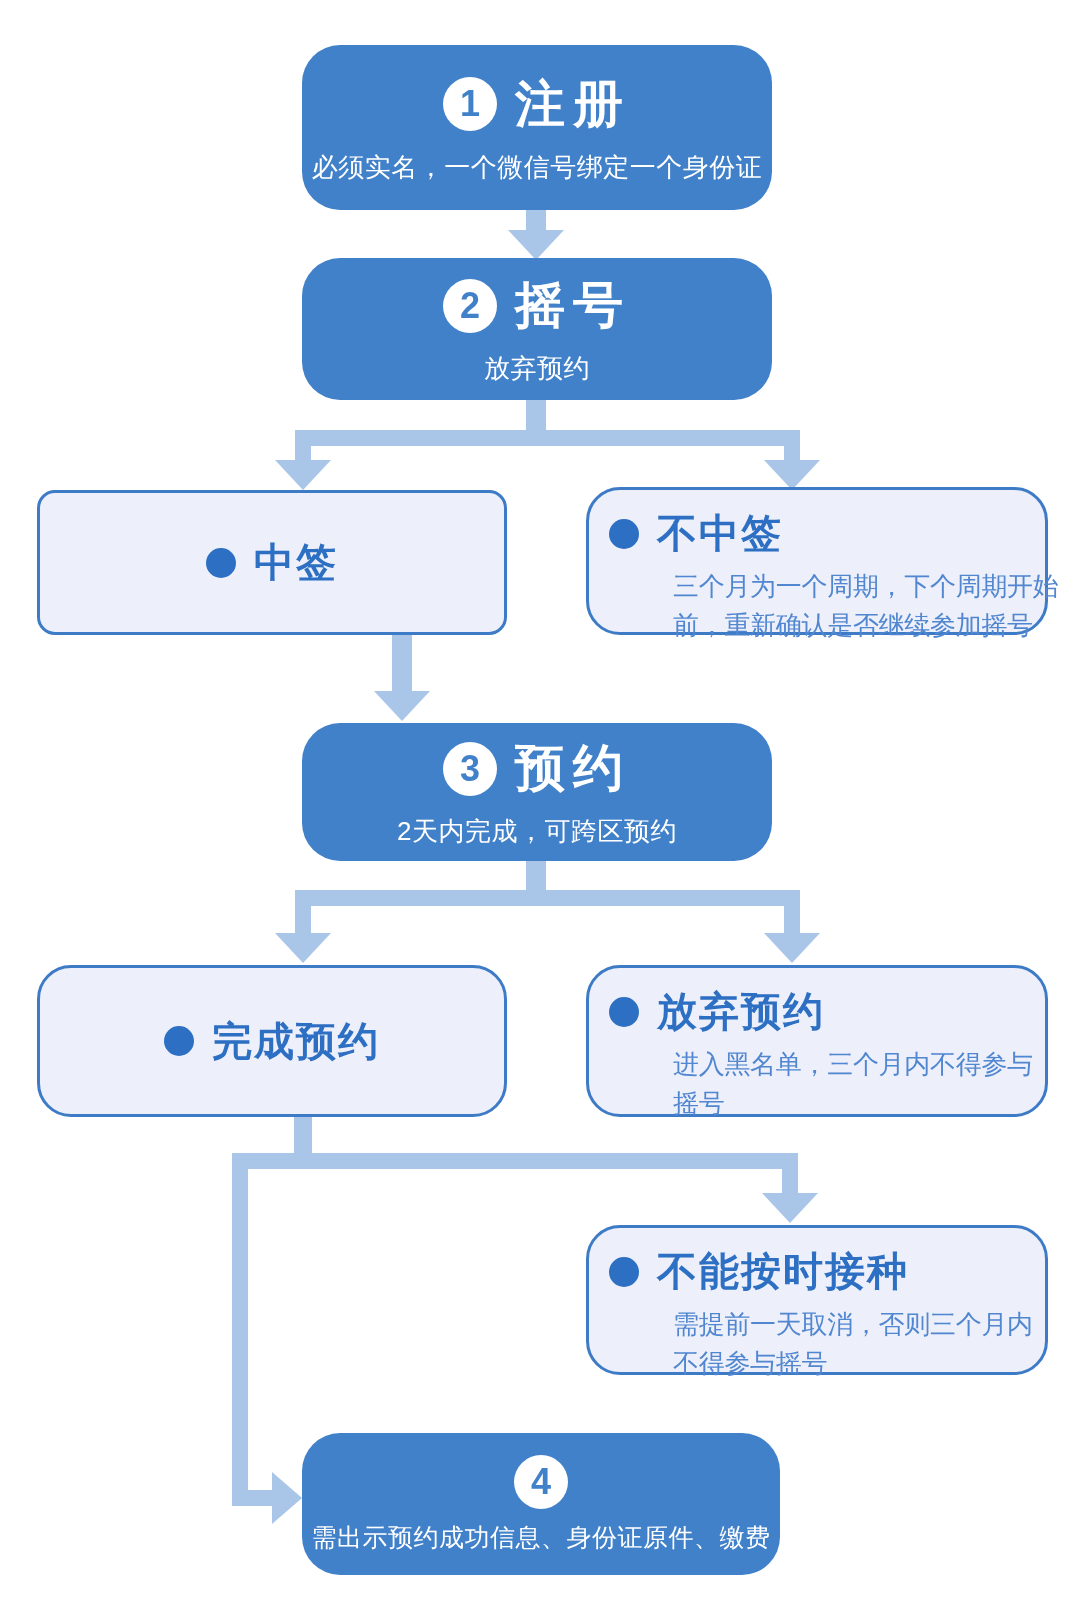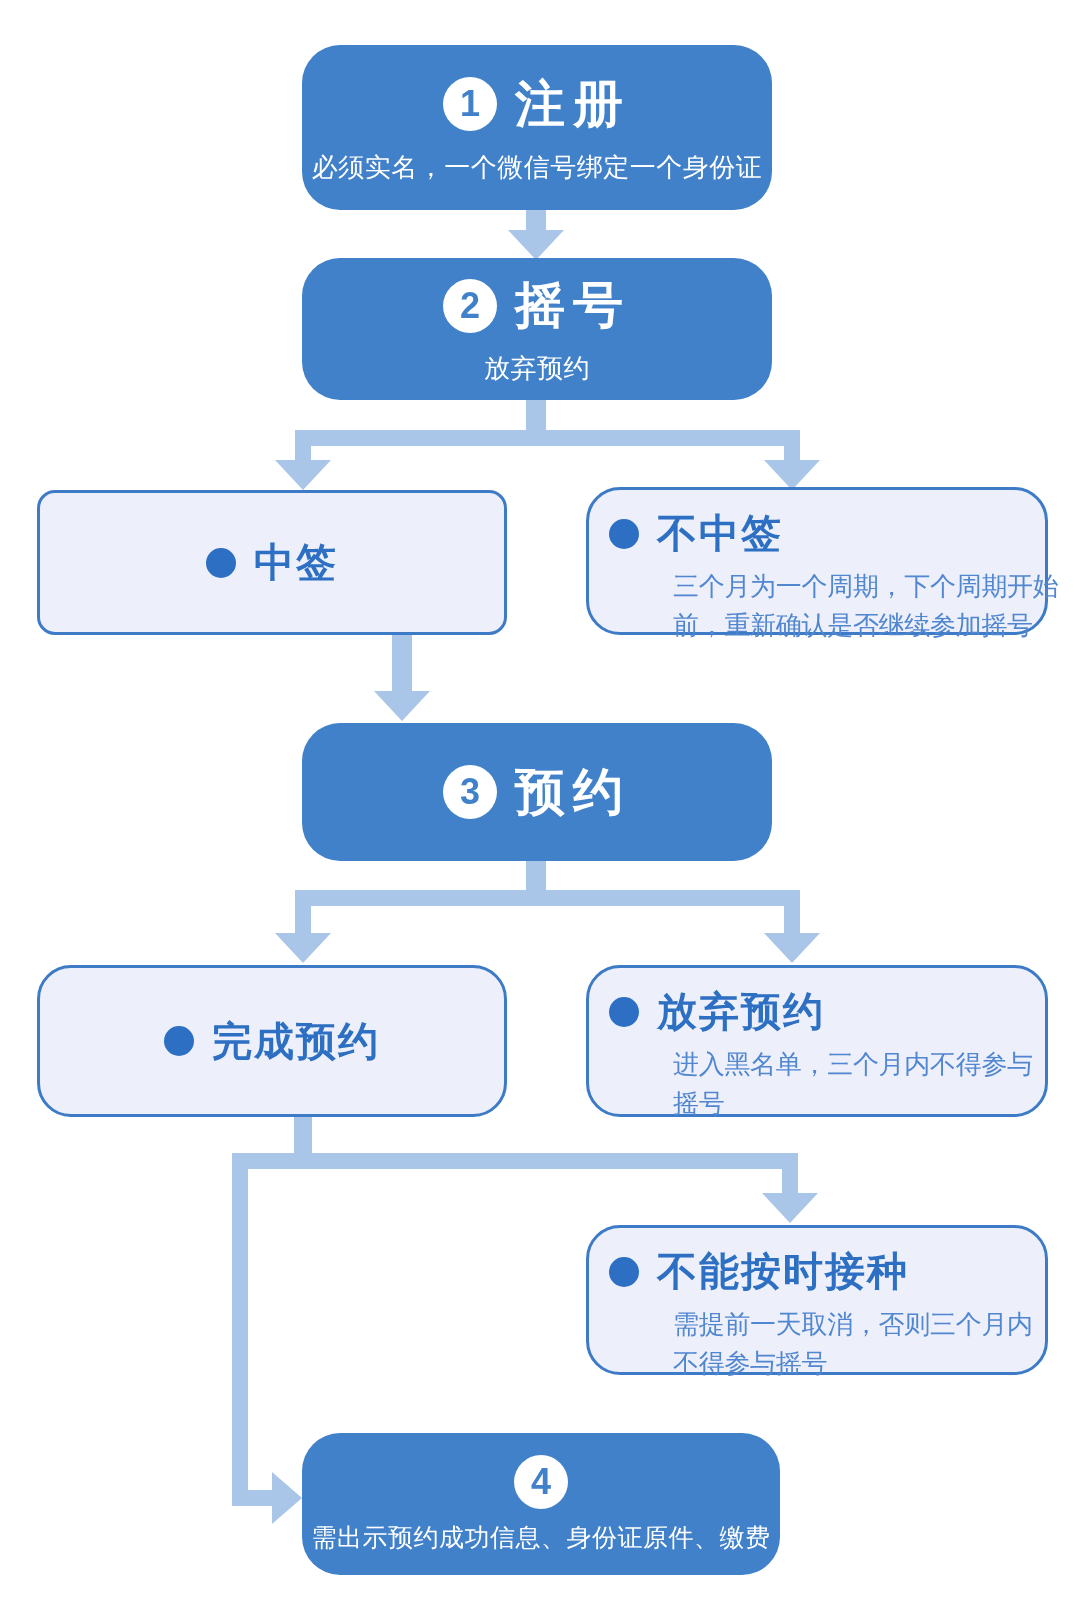--- a/index.html
+++ b/index.html
@@ -177,20 +177,21 @@
   </div>
 
   <div class="line" id="a2-shaft"></div>
   <div class="tri-down" id="a2-head"></div>
 
   <div class="step" id="step-3">
     <div class="step-title-row">
       <span class="badge">3</span>
       <span class="step-title">预约</span>
     </div>
+    <div class="step-sub">2天内完成，可跨区预约</div>
   </div>
 
   <div class="line" id="sp2-stub"></div>
   <div class="line" id="sp2-bar"></div>
   <div class="line" id="sp2-lv"></div>
   <div class="tri-down" id="sp2-lt"></div>
   <div class="line" id="sp2-rv"></div>
   <div class="tri-down" id="sp2-rt"></div>
 
   <div class="outcome centered" id="outcome-complete">

